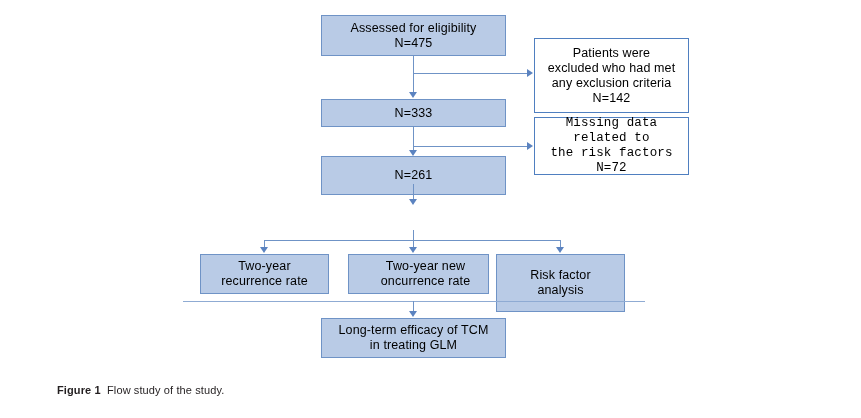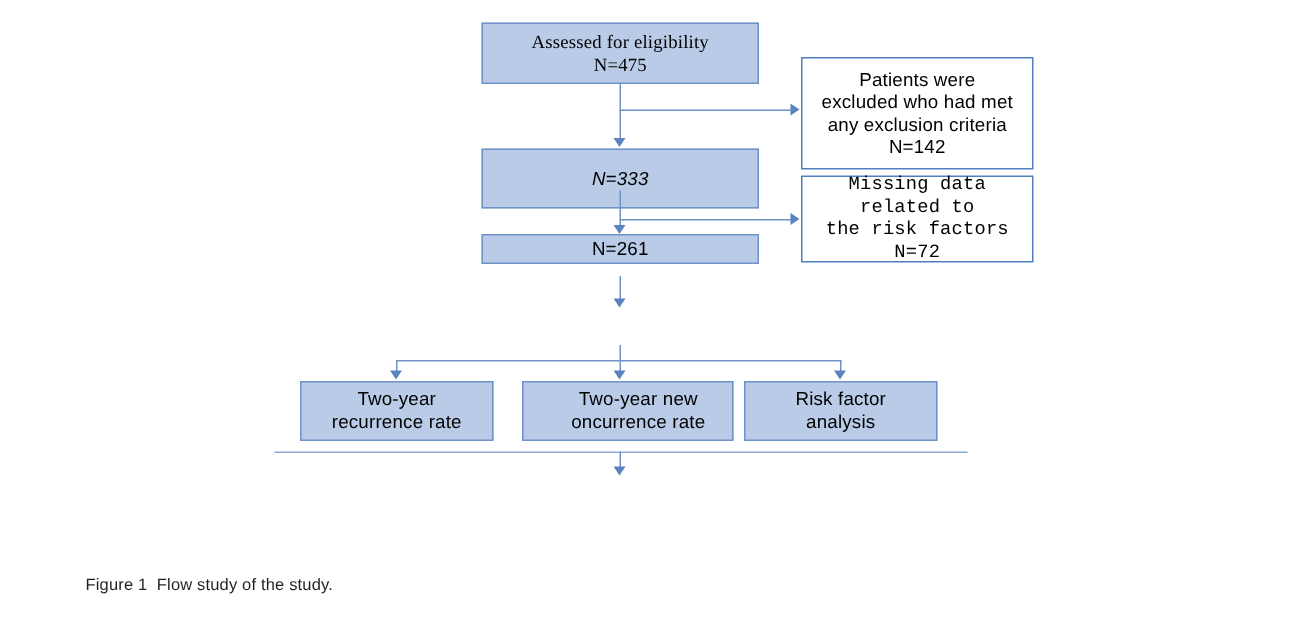--- a/index.html
+++ b/index.html
@@ -79,56 +79,58 @@
     position: absolute;
     left: 57px;
     top: 383px;
     font-family: "Liberation Sans", sans-serif;
     font-size: 11px;
     line-height: 14px;
     color: #231f20;
     letter-spacing: 0.01em;
   }
   #caption .cap-label {
-    font-weight: normal;
+    font-weight: bold;
   }
 </style>
 </head>
 <body>
 
 <div id="page">
 
   <div id="figure-canvas">
 
-    <div class="node filled" style="left:321px; top:15px; width:185px; height:41px;font-family:Liberation Serif, serif;">Assessed for eligibility
+    <div class="node filled" style="left:321px; top:15px; width:185px; height:41px;">Assessed for eligibility
 N=475</div>
 
     <div class="node outline" style="left:534px; top:38px; width:155px; height:75px;">Patients were
 excluded who had met
 any exclusion criteria
 N=142</div>
 
-    <div class="node filled" style="left:321px; top:99px; width:185px; height:40px;font-style:italic;">N=333</div>
+    <div class="node filled" style="left:321px; top:99px; width:185px; height:28px;">N=333</div>
 
     <div class="node outline" style="left:534px; top:117px; width:155px; height:58px;font-family:Liberation Mono, monospace;">Missing data related to
 the risk factors
 N=72</div>
 
-    <div class="node filled" style="left:321px; top:156px; width:185px; height:20px;">N=261</div>
+    <div class="node filled" style="left:321px; top:156px; width:185px; height:39px;">N=261</div>
 
 
     <div class="node filled" style="left:200px; top:254px; width:129px; height:40px;">Two-year
 recurrence rate</div>
 
     <div class="node filled" style="left:348px; top:254px; width:141px; height:40px;padding-left:17px;">Two-year new
 oncurrence rate</div>
 
-    <div class="node filled" style="left:496px; top:254px; width:129px; height:40px;">Risk factor
+    <div class="node filled" style="left:496px; top:254px; width:129px; height:58px;">Risk factor
 analysis</div>
 
+    <div class="node filled" style="left:321px; top:318px; width:185px; height:40px;">Long-term efficacy of TCM
+in treating GLM</div>
 
     <div class="conn v" style="left:413px; top:56px; height:37px;"></div>
     <div class="arrow-down" style="left:409px; top:92px;"></div>
 
     <div class="conn h" style="left:413px; top:73px; width:115px;"></div>
     <div class="arrow-right" style="left:527px; top:69px;"></div>
 
     <div class="conn v" style="left:413px; top:127px; height:24px;"></div>
     <div class="arrow-down" style="left:409px; top:150px;"></div>
 

